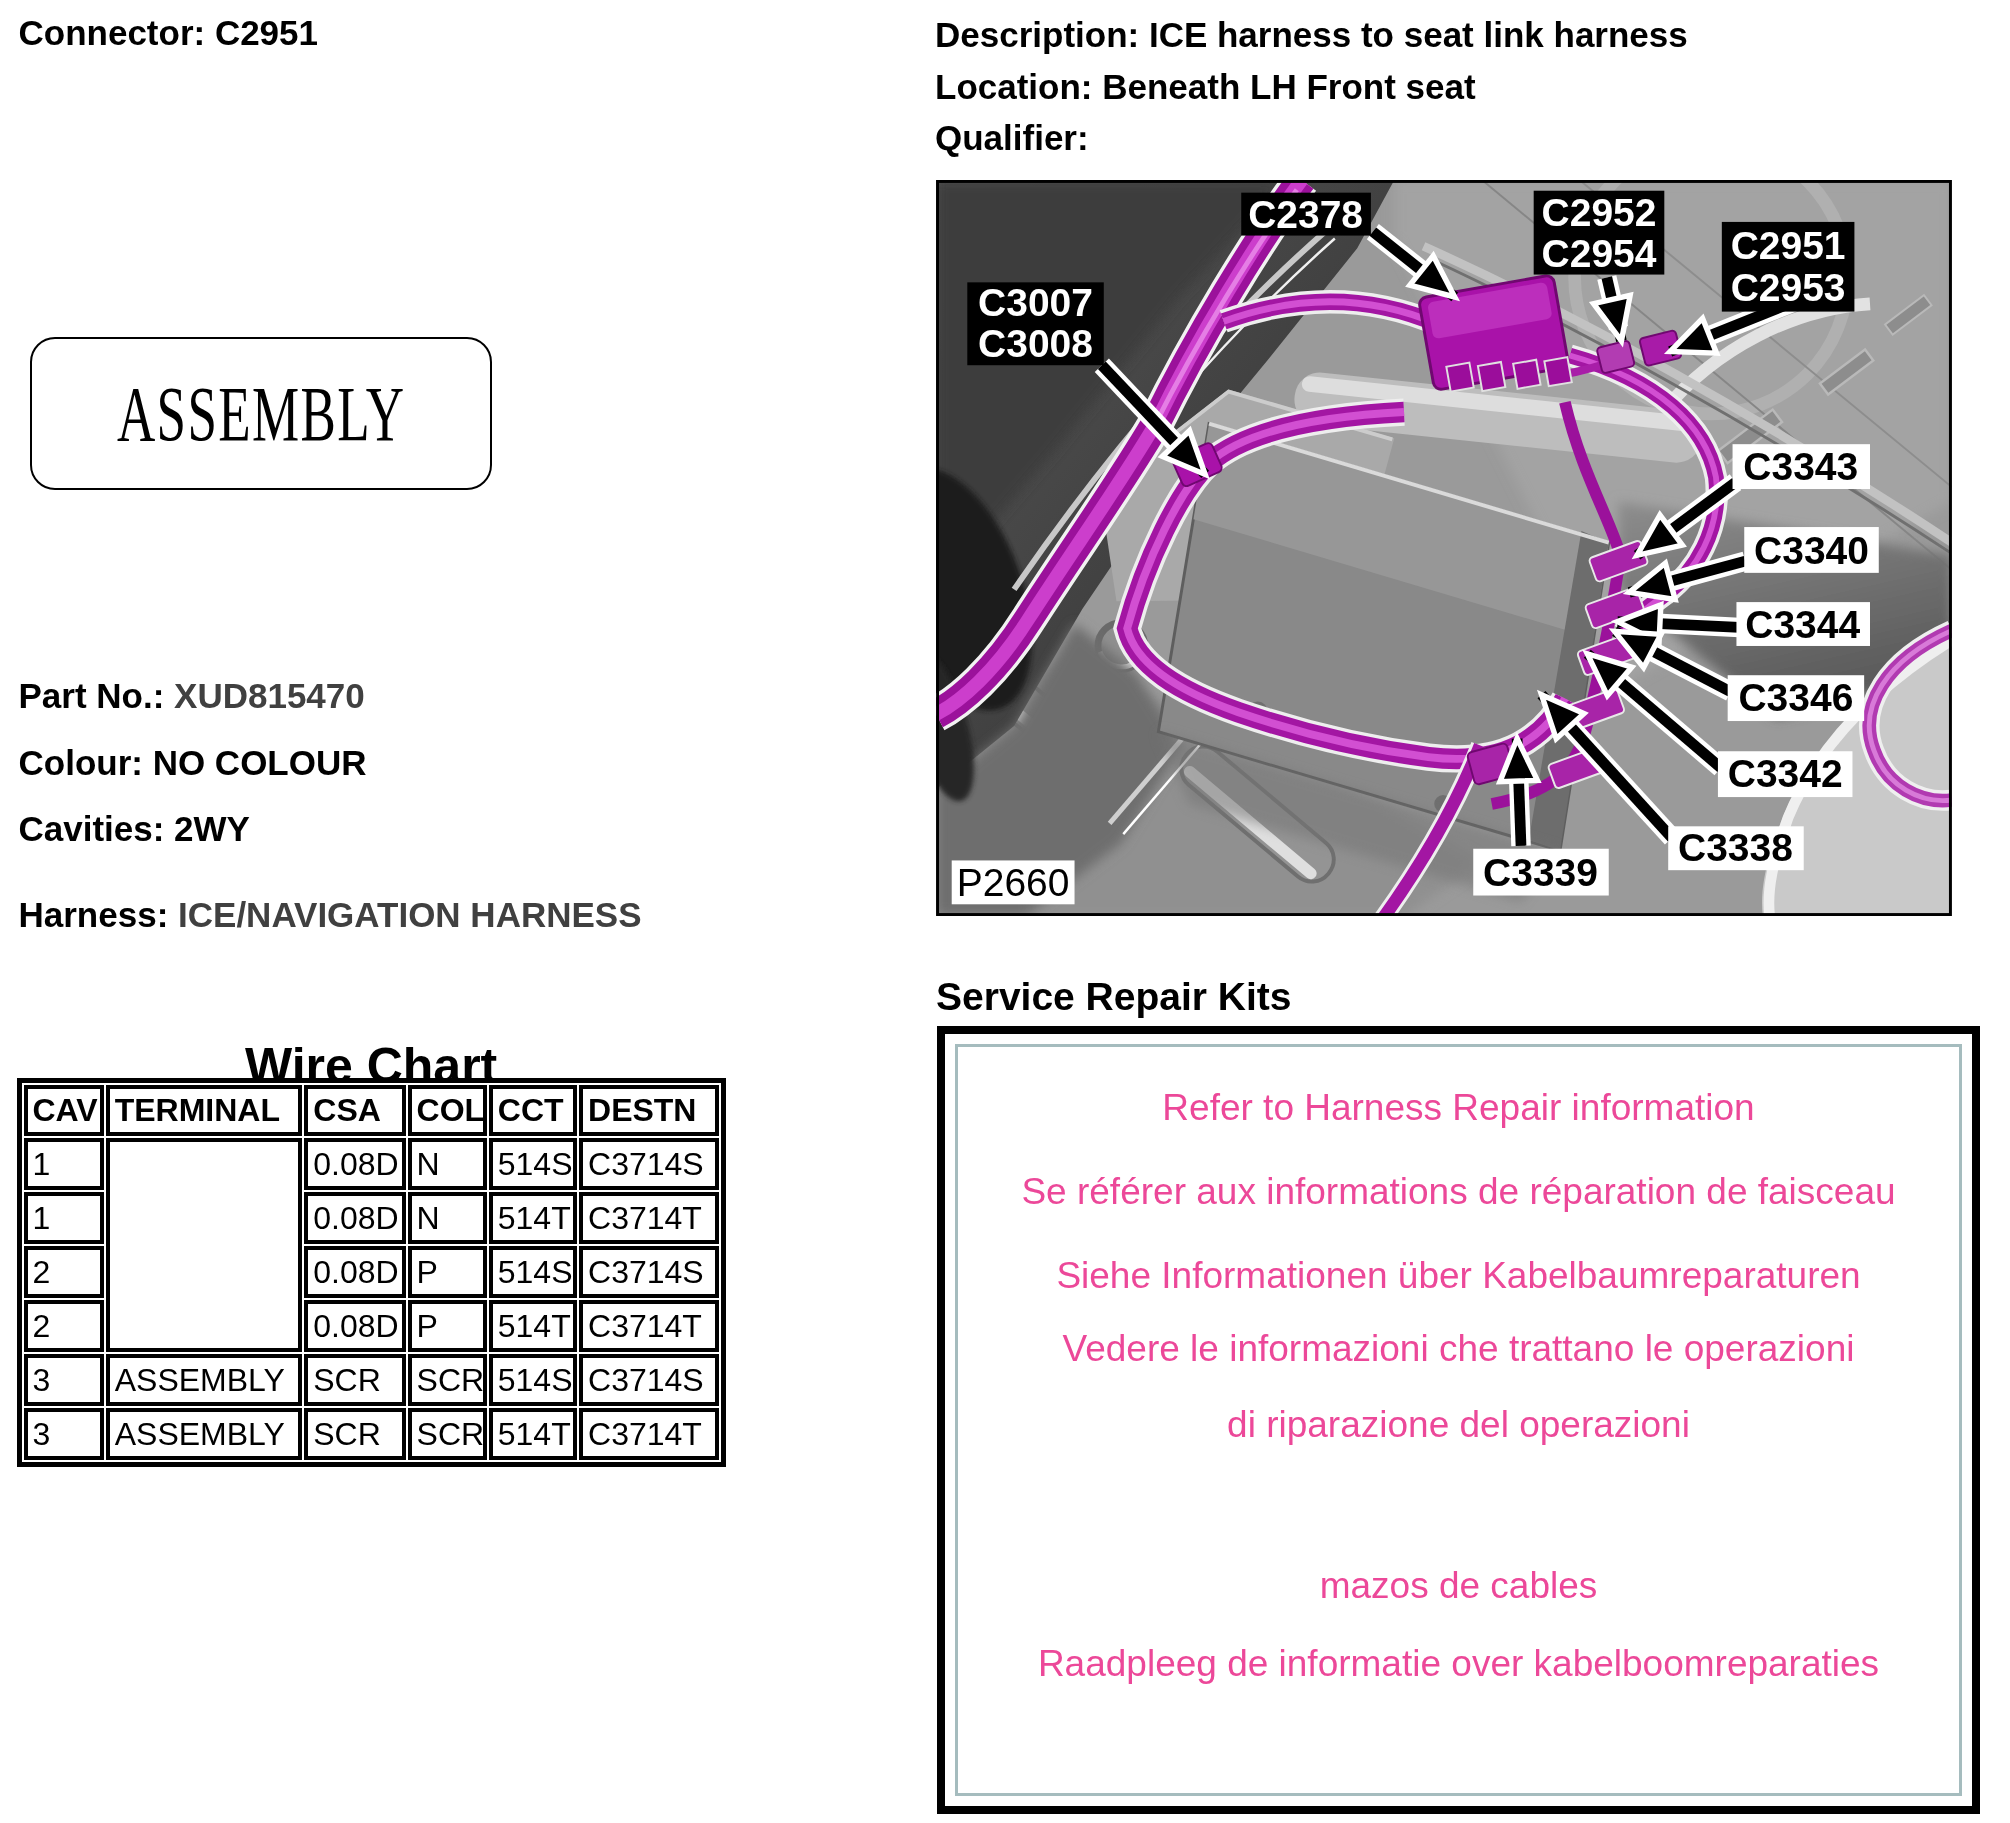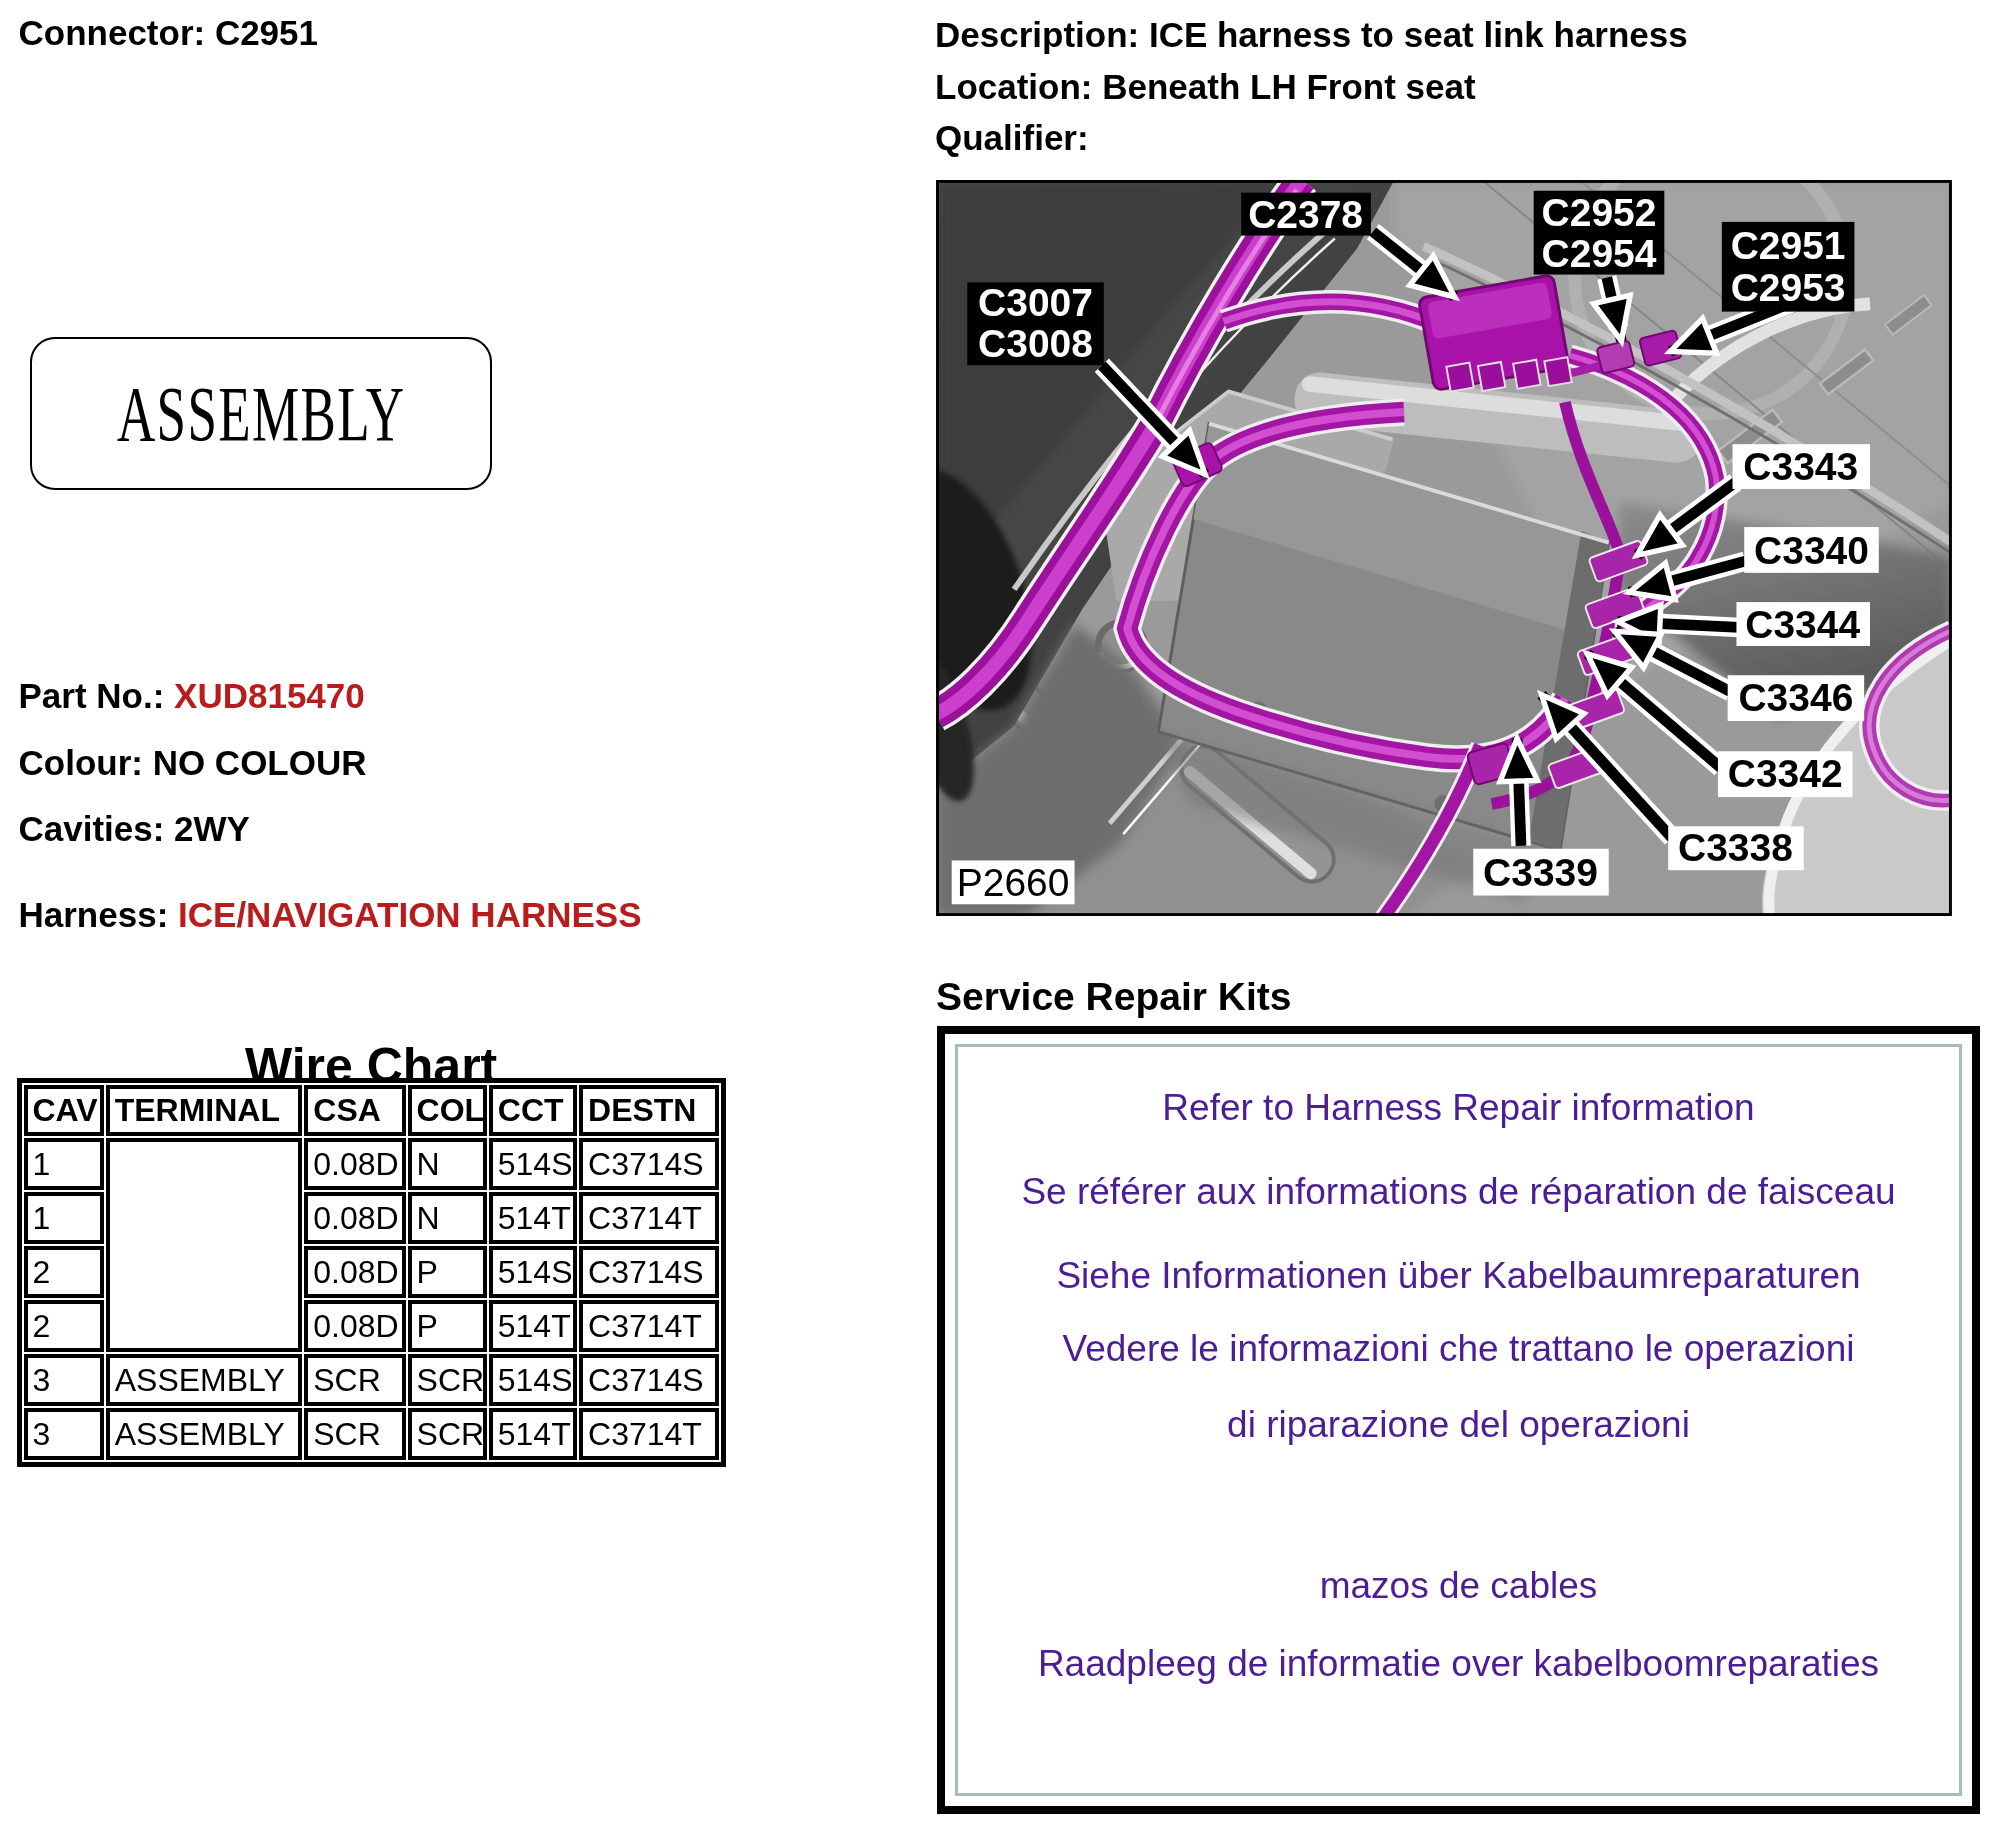--- a/index.html
+++ b/index.html
@@ -1,36 +1,36 @@
 <!DOCTYPE html>
 <html><head>
 <meta charset="utf-8">
 <style>
 html,body{margin:0;padding:0;}
 body{width:2011px;height:1824px;background:#ffffff;position:relative;overflow:hidden;
      font-family:"Liberation Sans", sans-serif;}
 .t{position:absolute;font-size:35px;line-height:35px;white-space:nowrap;color:#000;}
 .b{font-weight:bold;}
-.g{color:#b91c1c;}
+.g{color:#404040;}
 #asm{position:absolute;left:30px;top:337px;width:462px;height:153px;box-sizing:border-box;
      border:2.9px solid #000;border-radius:25px;background:#fff;
      display:flex;align-items:center;justify-content:center;}
 #asm span{font-family:"Liberation Serif",serif;font-size:78px;letter-spacing:2px;
      transform:scaleX(0.68);white-space:nowrap;}
 #wct{position:absolute;font-size:50px;line-height:50px;font-weight:bold;left:16.6px;top:1009px;
      width:709px;text-align:center;margin-top:32px;}
 #wc{position:absolute;left:16.6px;top:1078px;border-collapse:separate;border-spacing:2px;
     border:5.9px solid #000;table-layout:fixed;width:709px;}
 #wc td{border:4.9px solid #000;font-size:32px;box-sizing:border-box;
        padding:0 0 0 4.9px;vertical-align:middle;background:#fff;overflow:hidden;}
 #wc tr.h td{font-weight:bold;}
 #srk{position:absolute;left:937px;top:1026px;width:1043px;height:788px;box-sizing:border-box;
      border:8.8px solid #000;background:#fff;}
 #srki{position:absolute;left:9.8px;top:9.8px;right:9.8px;bottom:9.8px;border:3.9px solid #a5bcbe;}
-.sl{position:absolute;width:100%;text-align:center;font-size:37px;line-height:37px;color:#4c1d95;white-space:nowrap;}
+.sl{position:absolute;width:100%;text-align:center;font-size:37px;line-height:37px;color:#ec4899;white-space:nowrap;}
 </style>
 </head>
 <body>
 
 <div class="t b" style="left:18.5px;top:14.6px;">Connector: C2951</div>
 
 <div class="t b" style="left:935px;top:16.6px;">Description: ICE harness to seat link harness</div>
 
 <div class="t b" style="left:935px;top:69px;">Location: Beneath LH Front seat</div>
 

